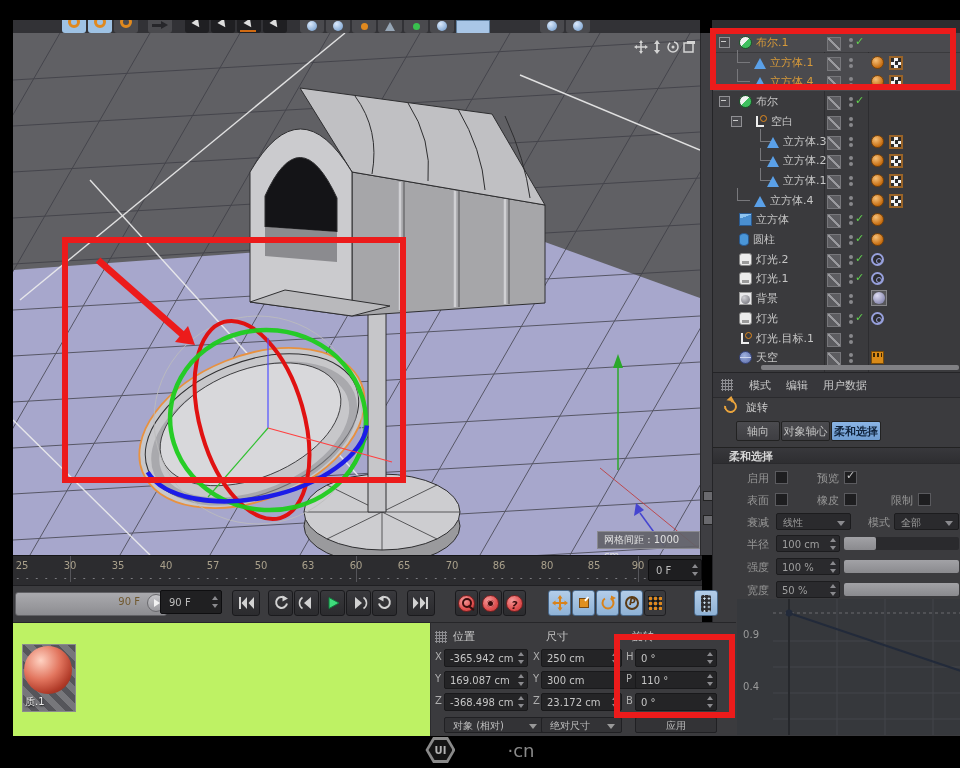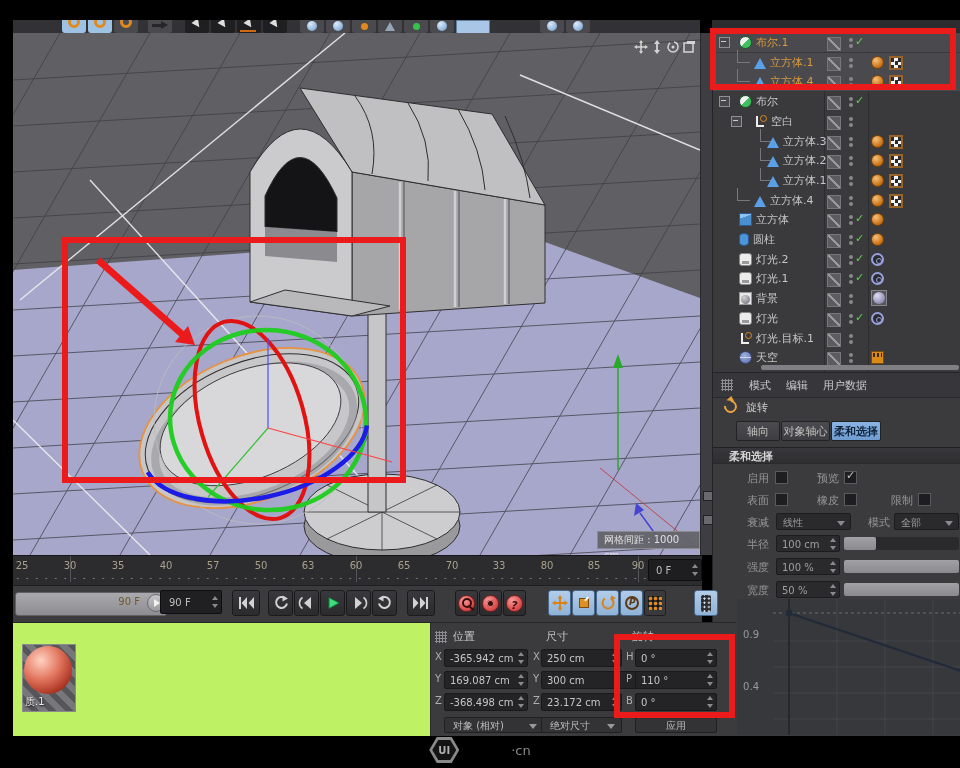--- a/index.html
+++ b/index.html
@@ -168,21 +168,21 @@
      font-size:10px;color:#bdbdbd;padding-left:8px;box-sizing:border-box;}
   .cdd::after{content:"";position:absolute;right:6px;top:6px;border-left:4px solid transparent;border-right:4px solid transparent;border-top:5px solid #999;}
   .cbtn{position:absolute;height:16px;line-height:16px;background:#333336;border:1px solid #202023;border-radius:2px;
      font-size:10px;color:#bdbdbd;text-align:center;box-sizing:border-box;}
   
   .wm{left:0;top:736px;width:960px;height:28px;display:flex;align-items:center;justify-content:center;gap:20px;}
   .hex{width:30px;height:26px;background:#8a8a8a;clip-path:polygon(25% 0,75% 0,100% 50%,75% 100%,25% 100%,0 50%);
      display:flex;align-items:center;justify-content:center;}
   .hexin{width:24px;height:20px;background:#141414;clip-path:polygon(25% 0,75% 0,100% 50%,75% 100%,25% 100%,0 50%);
      display:flex;align-items:center;justify-content:center;font-size:10px;font-weight:bold;color:#b2b2b2;}
-  .wmtxt{font-size:13px;color:#8a8a8a;margin-left:32px;}
+  .wmtxt{font-size:18px;color:#8a8a8a;margin-left:32px;}
 </style>
 </head>
 <body>
 
 <div class="stage">
 
   <div class="abs topbar">
     <div class="ttile t-lb t-arc" style="left:49px"></div>
     <div class="ttile t-lb t-arc" style="left:75px"></div>
     <div class="ttile t-gy t-arc" style="left:101px"></div>
@@ -562,21 +562,21 @@
     <span class="tick" style="left:-6px">25</span>
     <span class="tick" style="left:42px">30</span>
     <span class="tick" style="left:90px">35</span>
     <span class="tick" style="left:138px">40</span>
     <span class="tick" style="left:185px">57</span>
     <span class="tick" style="left:233px">50</span>
     <span class="tick" style="left:280px">63</span>
     <span class="tick" style="left:328px">60</span>
     <span class="tick" style="left:376px">65</span>
     <span class="tick" style="left:424px">70</span>
-    <span class="tick" style="left:471px">33</span>
+    <span class="tick" style="left:471px">86</span>
     <span class="tick" style="left:519px">80</span>
     <span class="tick" style="left:566px">85</span>
     <span class="tick" style="left:610px">90</span>
     <div class="tl-dots"></div>
     <div class="frame-fld">0 F<span class="sp"></span></div>
   </div>
 
   <div class="abs tr">
     <div class="pslider">
       <span class="ptxt">90 F</span>

